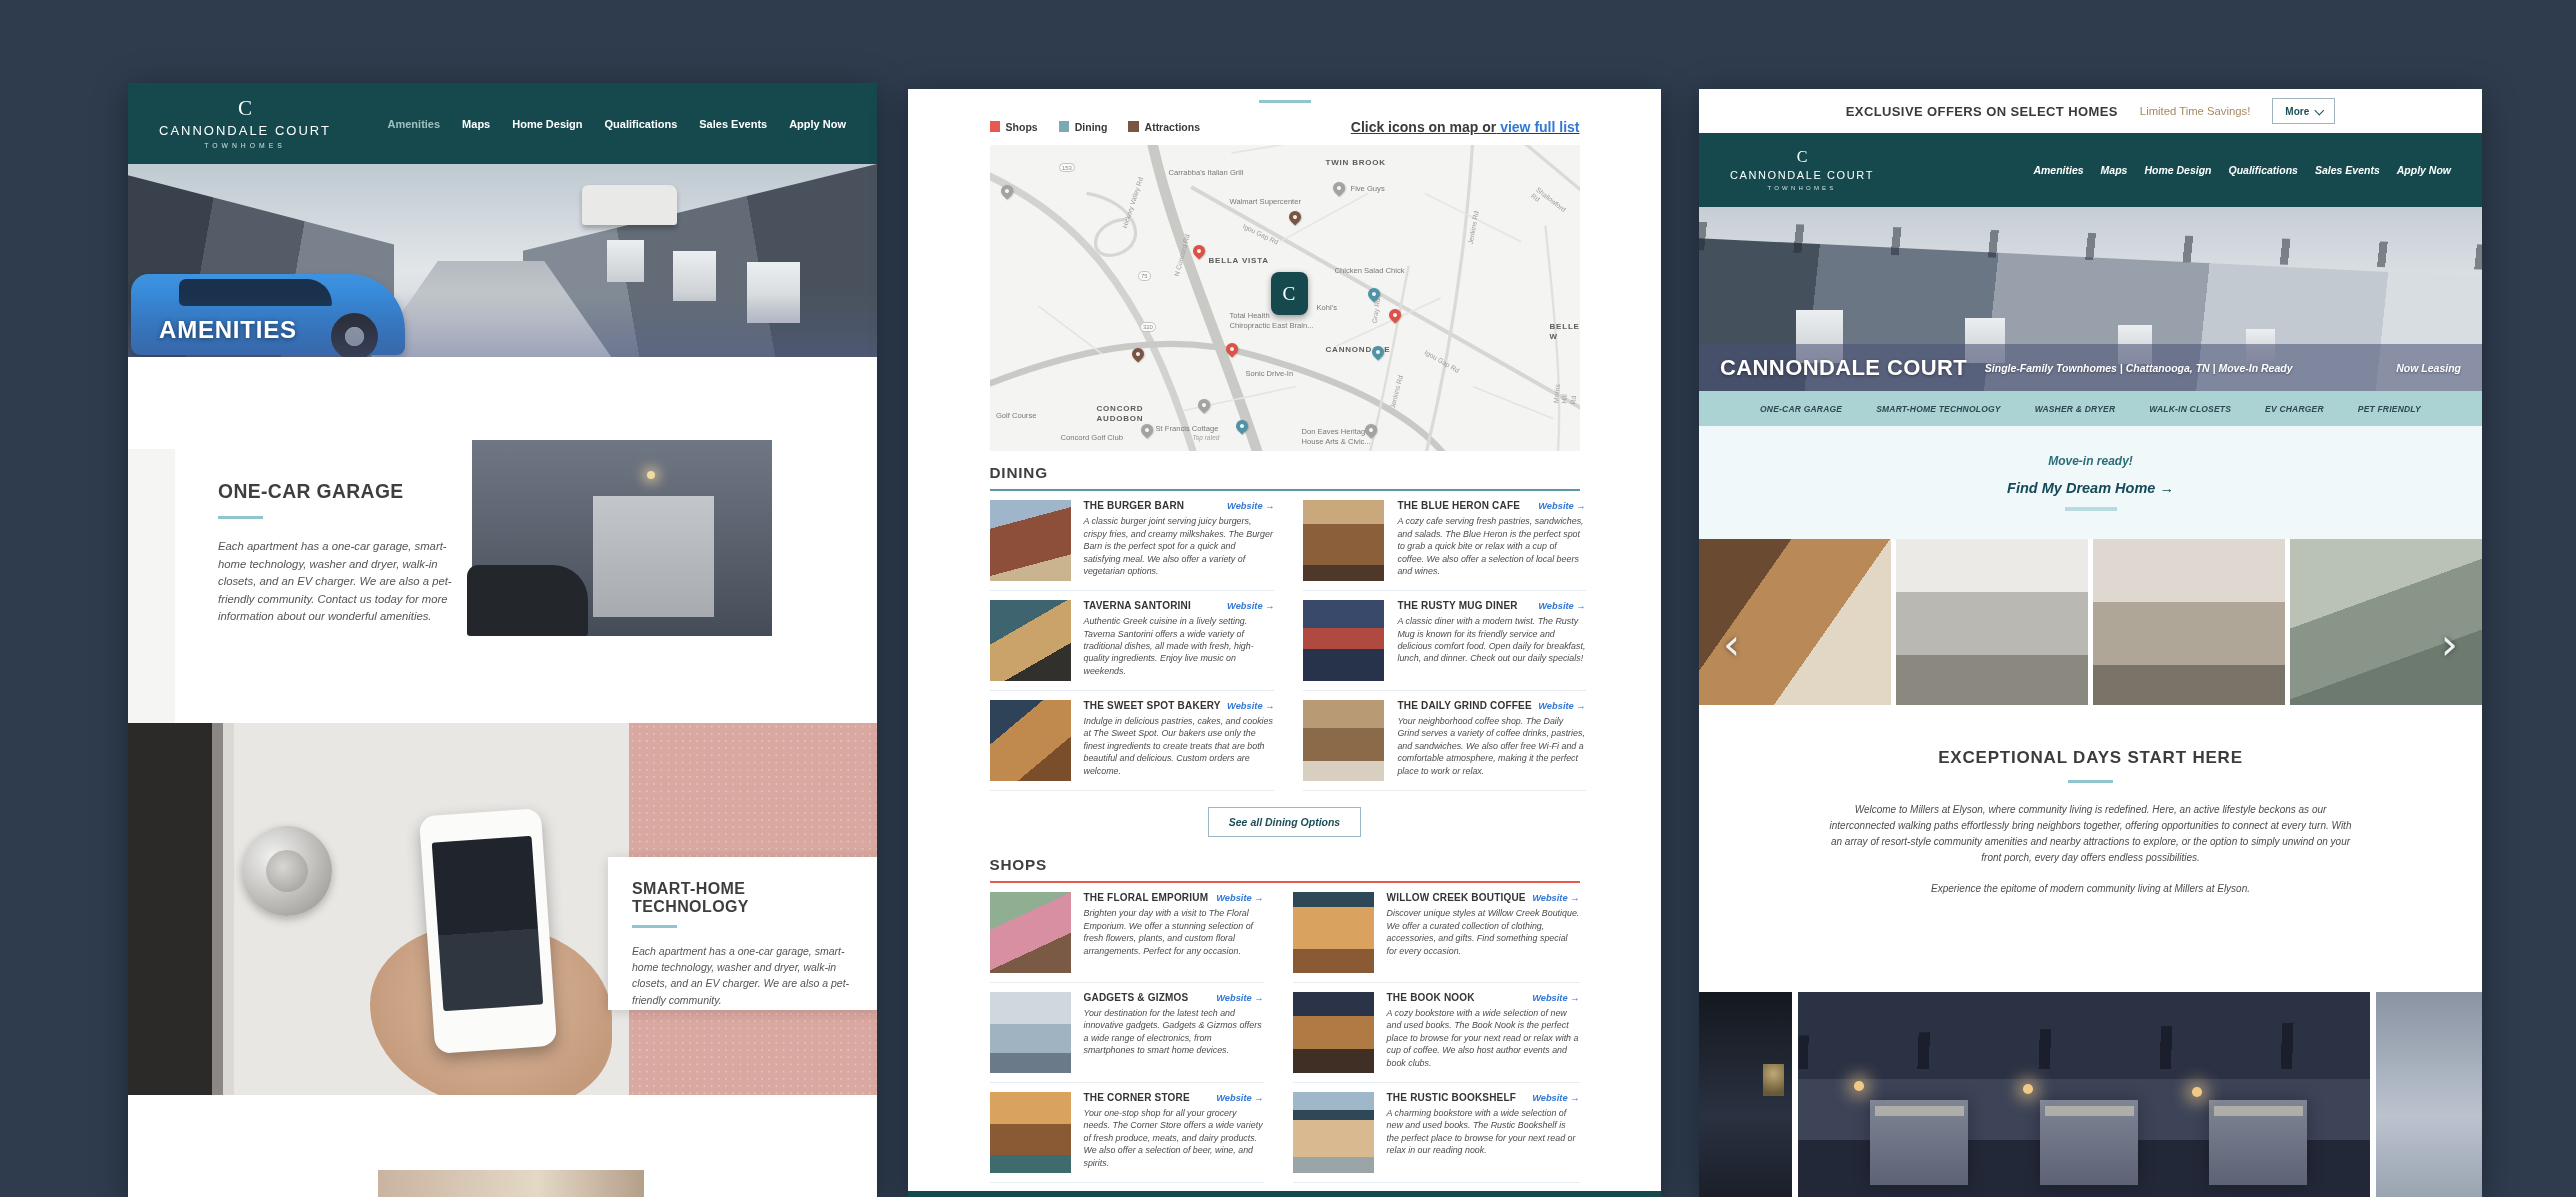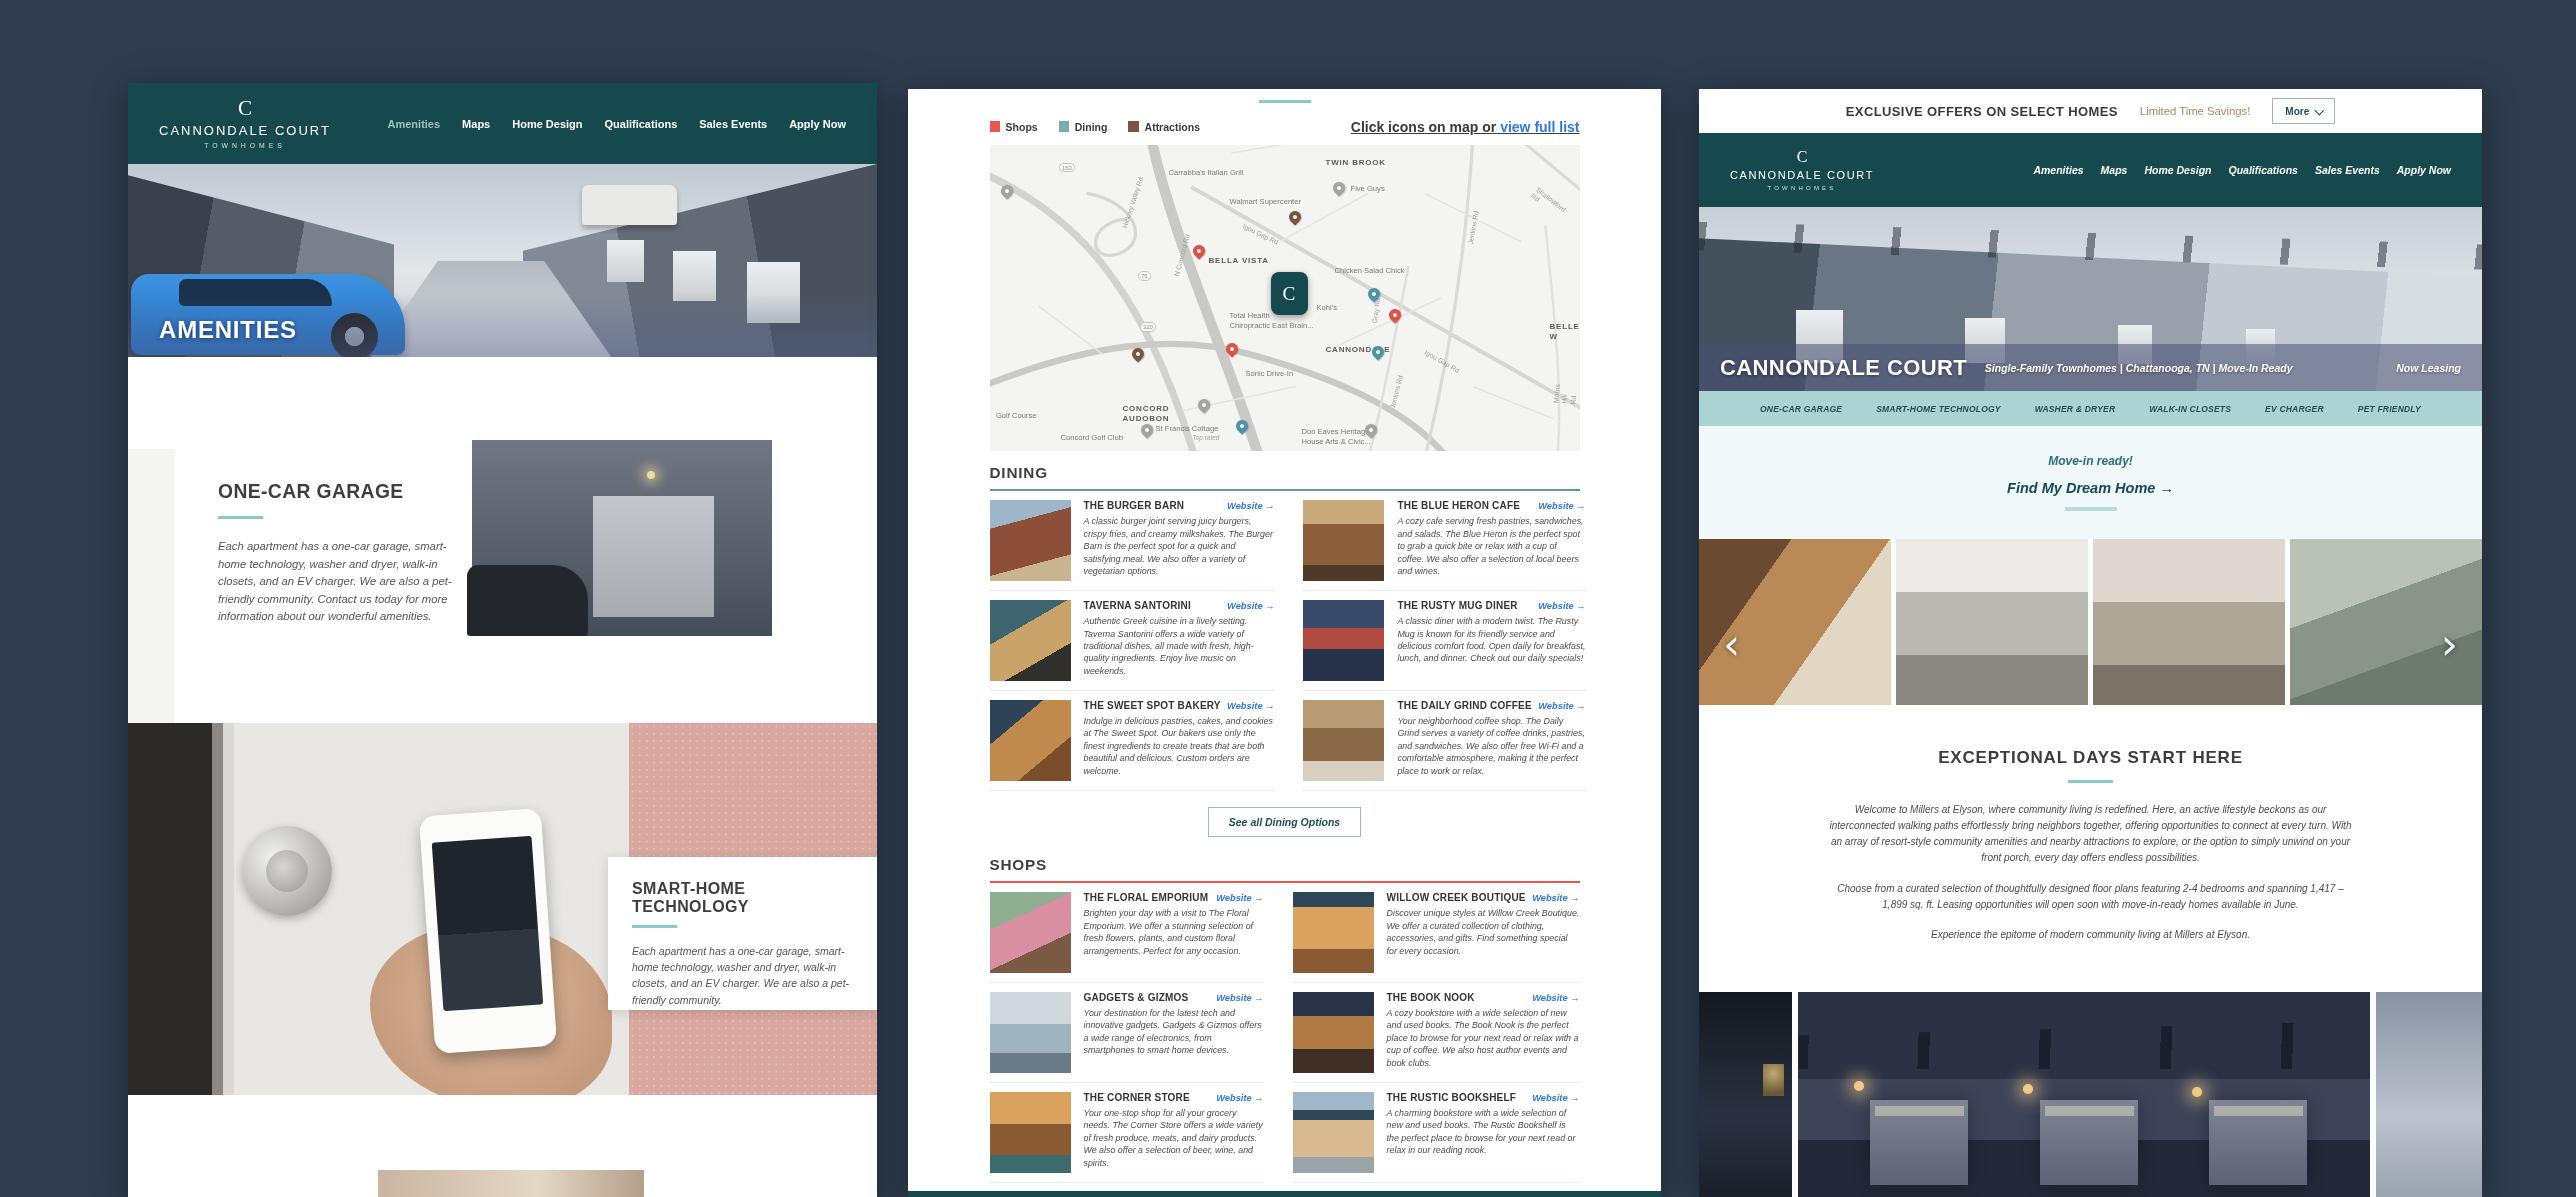--- a/index.html
+++ b/index.html
@@ -240,21 +240,21 @@
           <path d="M600 -10 C 592 120, 572 260, 540 390" stroke="#dadad7" stroke-width="4" fill="none"></path>
           <path d="M520 150 C 505 230, 490 310, 470 390" stroke="#dededb" stroke-width="3" fill="none"></path>
           <path d="M655 -10 L 745 65" stroke="#dadad7" stroke-width="4" fill="none"></path>
           <path d="M690 100 C 700 200, 712 300, 705 390" stroke="#e0e0dd" stroke-width="3" fill="none"></path>
           <path d="M300 10 L 420 -10 M360 120 L 470 60 M430 250 L 560 190 M60 200 L 140 260 M540 60 L 660 120 M240 330 L 380 300 M600 300 L 700 340" stroke="#e4e4e1" stroke-width="2" fill="none"></path>
         </svg>
         <span class="mlabel marea" style="left:336px;top:13px;">TWIN BROOK</span>
         <span class="mlabel marea" style="left:219px;top:111px;">BELLA VISTA</span>
         <span class="mlabel marea" style="left:560px;top:177px;">BELLEAU W</span>
         <span class="mlabel marea" style="left:336px;top:200px;">CANNONDALE</span>
-        <span class="mlabel marea" style="left:133px;top:259px;">CONCORD
+        <span class="mlabel marea" style="left:107px;top:259px;">CONCORD
 AUDOBON</span>
         <span class="mlabel" style="left:179px;top:22.5px;">Carrabba's Italian Grill</span>
         <span class="mlabel" style="left:361px;top:39px;">Five Guys</span>
         <span class="mlabel" style="left:240px;top:52px;">Walmart Supercenter</span>
         <span class="mlabel" style="left:345px;top:121px;">Chicken Salad Chick</span>
         <span class="mlabel" style="left:327px;top:158px;">Kohl's</span>
         <span class="mlabel" style="left:240px;top:166px;">Total Health
 Chiropractic East Brain...</span>
         <span class="mlabel" style="left:256px;top:224px;">Sonic Drive-In</span>
         <span class="mlabel" style="left:166px;top:279px;">St Francis Cottage</span>
@@ -476,21 +476,20 @@
     <div class="photo-row">
       <div class="ph ph-kitchen"></div>
       <div class="ph ph-living"></div>
       <div class="ph ph-bedroom"></div>
       <div class="ph ph-aerial"></div>
     </div>
     <div class="about">
       <h2>EXCEPTIONAL DAYS START HERE</h2>
       <div class="mp-tick"></div>
       <p>Welcome to Millers at Elyson, where community living is redefined. Here, an active lifestyle beckons as our interconnected walking paths effortlessly bring neighbors together, offering opportunities to connect at every turn. With an array of resort-style community amenities and nearby attractions to explore, or the option to simply unwind on your front porch, every day offers endless possibilities.</p>
-      <p>Choose from a curated selection of thoughtfully designed floor plans featuring 2-4 bedrooms and spanning 1,417 – 1,899 sq. ft. Leasing opportunities will open soon with move-in-ready homes available in June.</p>
       <p style="width:338px;">Experience the epitome of modern community living at Millers at Elyson.</p>
     </div>
     <div class="carousel">
       <div class="c-left"></div>
       <div class="c-main">
         <div class="c-roof"></div>
         <div class="gd" style="left:72px;"></div>
         <div class="gd" style="left:242px;"></div>
         <div class="gd" style="left:411px;"></div>
         <span class="plight" style="left:56px;top:89px;"></span>

